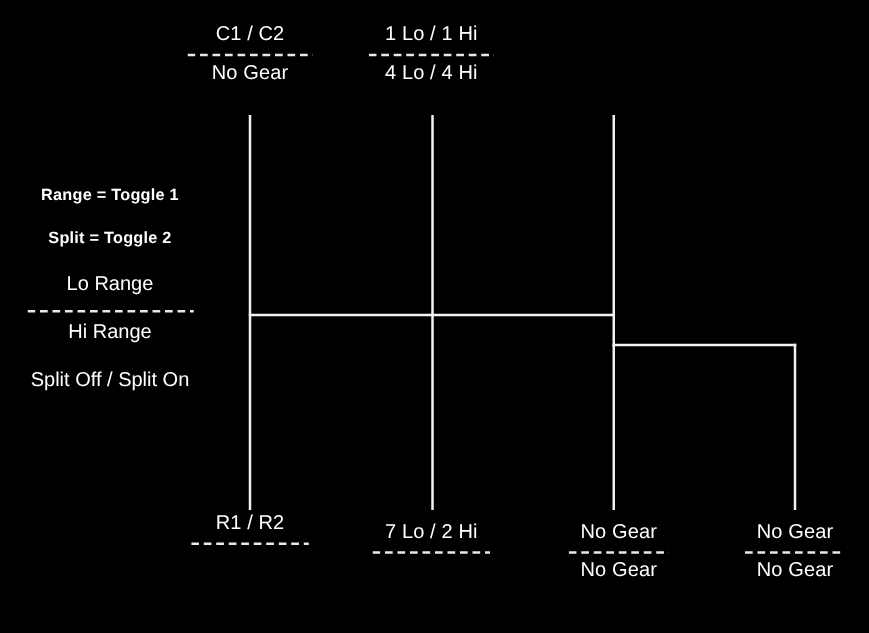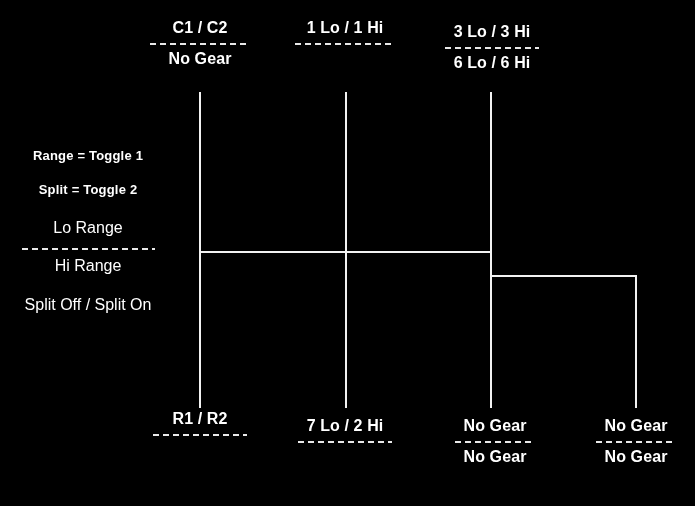--- a/index.html
+++ b/index.html
@@ -29,21 +29,21 @@
 
   
   .gear-group {
     position: absolute;
     transform: translateX(-50%);
     text-align: center;
     white-space: nowrap;
   }
   .gear-text {
     font-size: 16px;
-    font-weight: 700;
+    font-weight: 400;
     color: #ffffff;
     line-height: 20px;
     letter-spacing: 0.1px;
   }
   .gear-divider {
     height: 2px;
     margin: 5px auto 4px auto;
     background-image: linear-gradient(
         to right,
         #e8e8e8 0, #e8e8e8 6px,
@@ -95,27 +95,23 @@
 
   <div class="gear-group" style="left:200px; top:18px; width:150px;">
     <div class="gear-text">C1 / C2</div>
     <div class="gear-divider" style="width:100px;"></div>
     <div class="gear-text">No Gear</div>
   </div>
 
   <div class="gear-group" style="left:345px; top:18px; width:150px;">
     <div class="gear-text">1 Lo / 1 Hi</div>
     <div class="gear-divider" style="width:100px;"></div>
+    <div class="gear-text">4 Lo / 4 Hi</div>
   </div>
 
-  <div class="gear-group" style="left:492px; top:22px; width:150px;">
-    <div class="gear-text">3 Lo / 3 Hi</div>
-    <div class="gear-divider" style="width:94px;"></div>
-    <div class="gear-text">6 Lo / 6 Hi</div>
-  </div>
 
   <div class="gear-group" style="left:200px; top:409px; width:150px;">
     <div class="gear-text">R1 / R2</div>
     <div class="gear-divider" style="width:94px;"></div>
   </div>
 
   <div class="gear-group" style="left:345px; top:416px; width:150px;">
     <div class="gear-text">7 Lo / 2 Hi</div>
     <div class="gear-divider" style="width:94px;"></div>
   </div>

